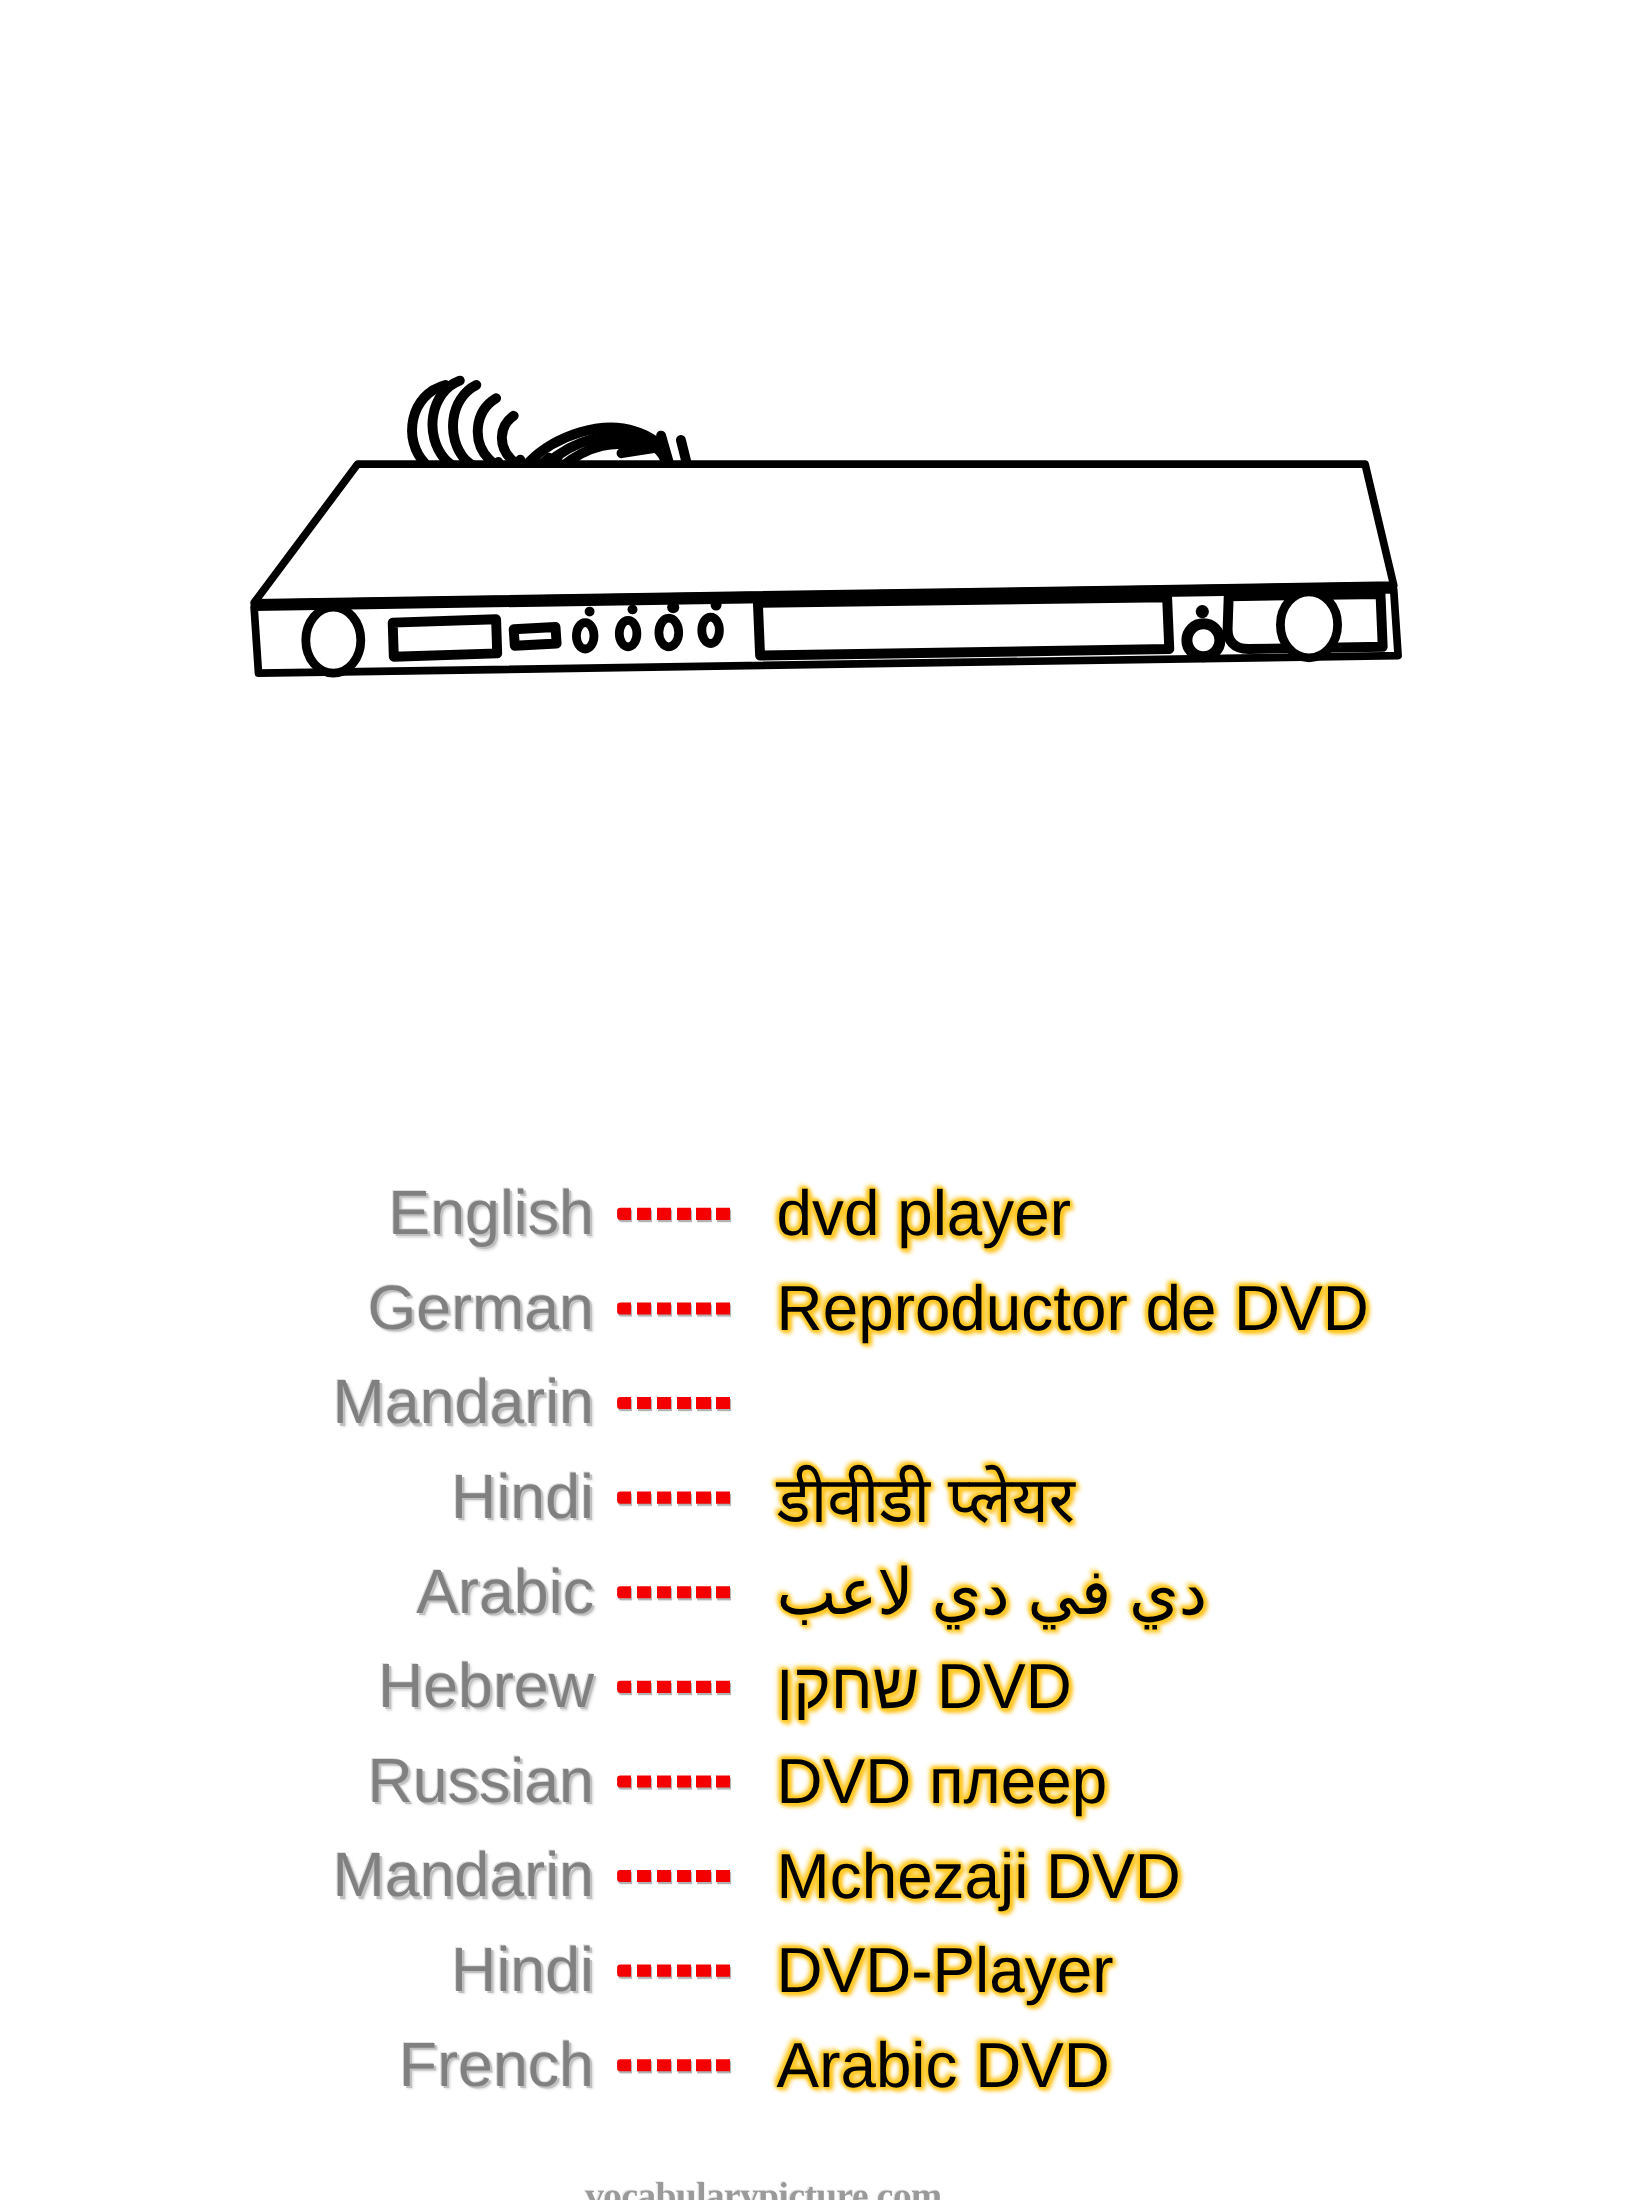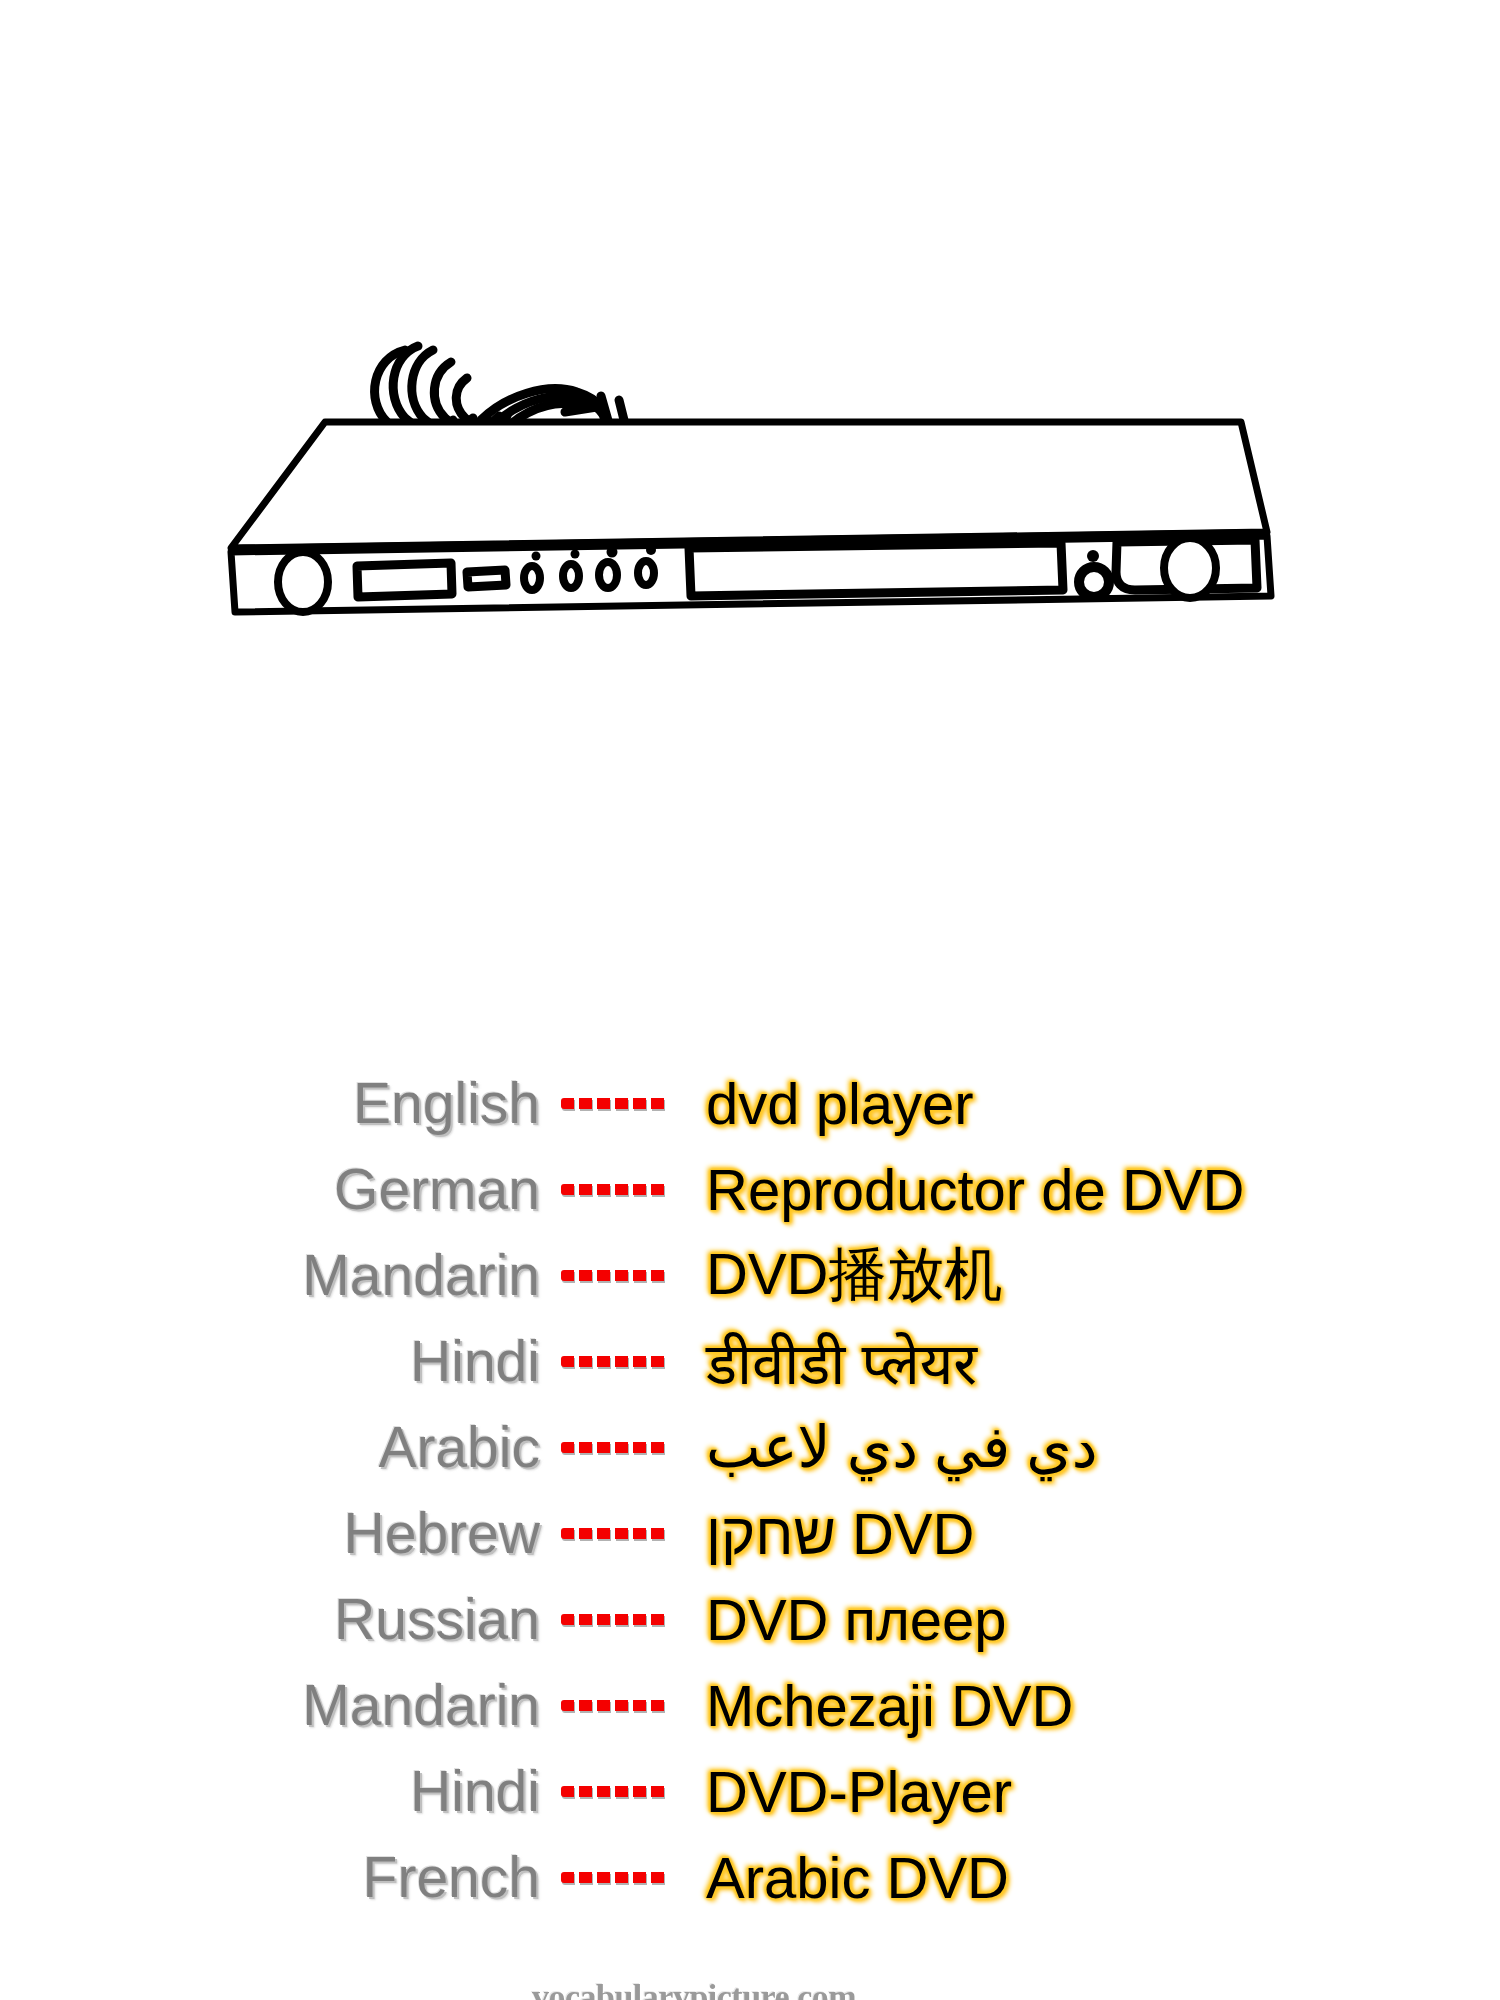--- a/index.html
+++ b/index.html
@@ -205,23 +205,20 @@
     </div>
   </div>
 
   <div class="vocab-row">
     <div class="lang-cell">
       <span class="lang-label">Mandarin</span>
     </div>
     <div class="dash-cell">
       <span class="dashes"></span>
     </div>
-    <div class="term-cell">
-      <span class="term">DVD播放机</span>
-    </div>
   </div>
 
   <div class="vocab-row">
     <div class="lang-cell">
       <span class="lang-label">Hindi</span>
     </div>
     <div class="dash-cell">
       <span class="dashes"></span>
     </div>
     <div class="term-cell">

